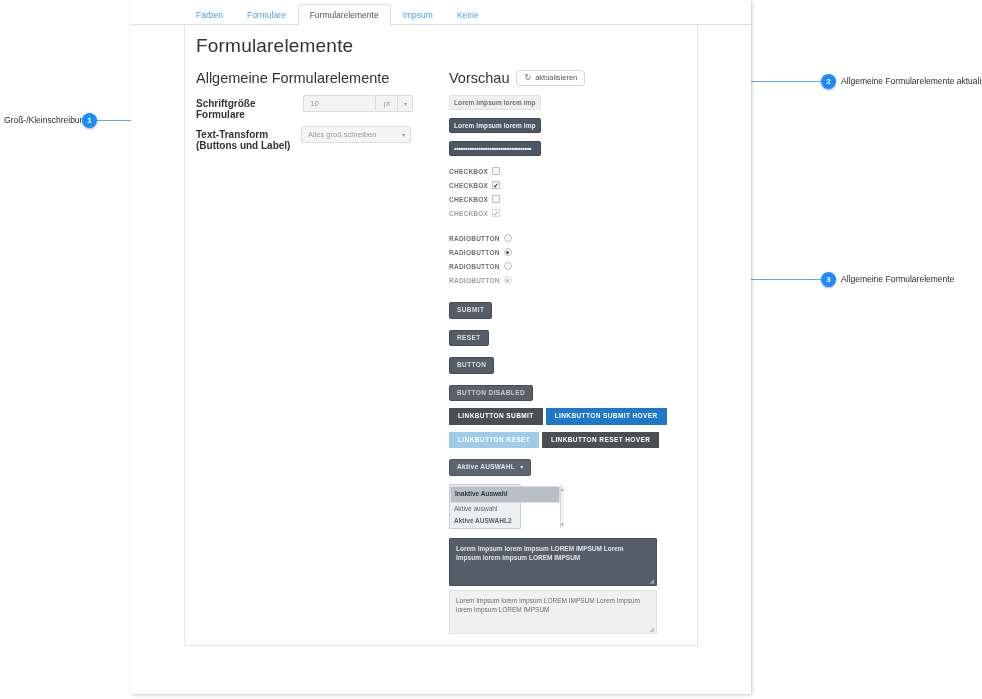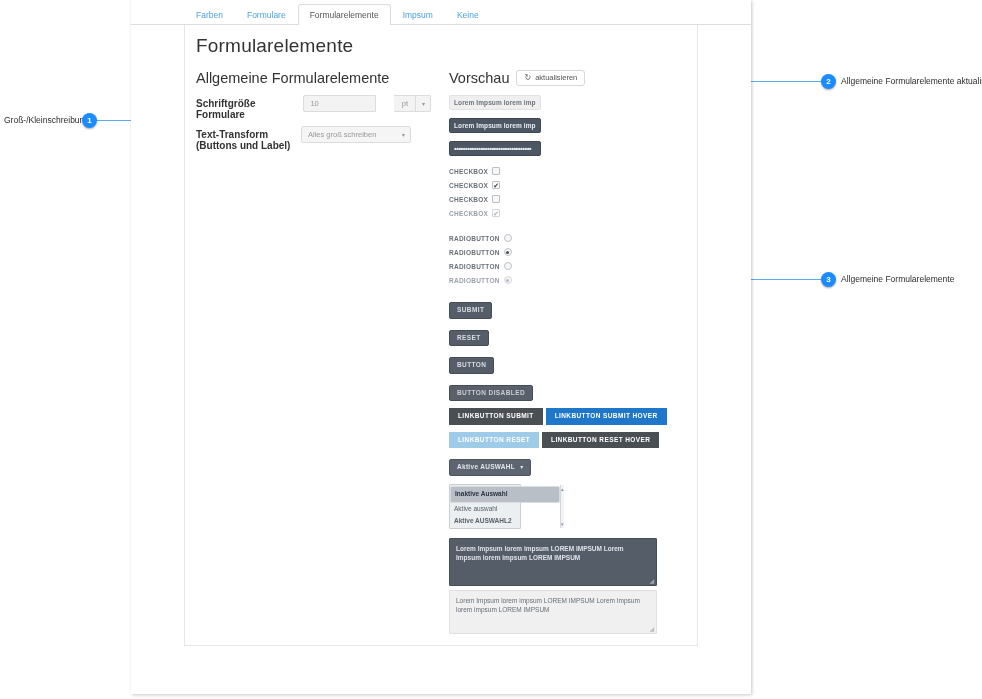--- a/index.html
+++ b/index.html
@@ -73,21 +73,21 @@
   .fctl{flex:1;display:flex;}
   .inp{
     height:17px;box-sizing:border-box;border:1px solid #dcdcdc;background:#f3f3f3;
     font-size:7.5px;color:#999999;padding:0 6px;display:flex;align-items:center;
     border-radius:2px;
   }
   .inp-num{width:73px;border-radius:2px 0 0 2px;margin-left:48px;}
   .unit{
     width:22px;border:1px solid #dcdcdc;border-left:none;background:#f3f3f3;
     font-size:7.5px;color:#999999;display:flex;align-items:center;justify-content:center;
-    height:17px;box-sizing:border-box;margin-left:18px;
+    height:17px;box-sizing:border-box;
   }
   .unit-caret{
     width:15px;border:1px solid #dcdcdc;border-left:none;background:#f3f3f3;
     display:flex;align-items:center;justify-content:center;height:17px;box-sizing:border-box;
     border-radius:0 2px 2px 0;font-size:6px;color:#999;
   }
   .sel{
     width:110px;height:17px;box-sizing:border-box;border:1px solid #dcdcdc;
     background:#f5f5f5;border-radius:2px;font-size:7.5px;color:#999999;
     display:flex;align-items:center;justify-content:space-between;padding:0 5px 0 6px;

